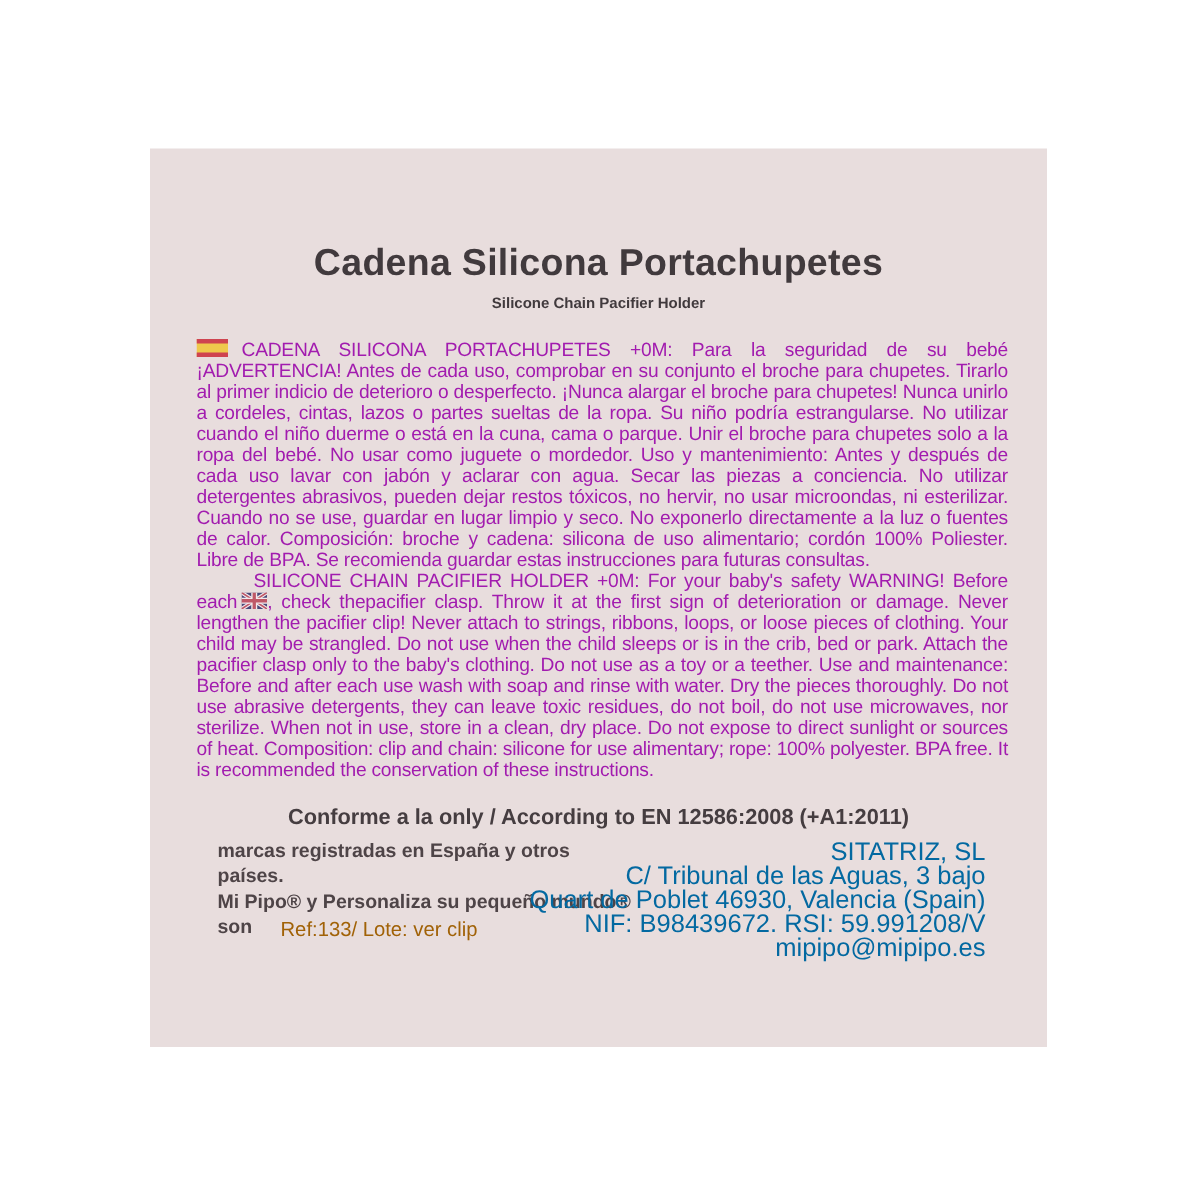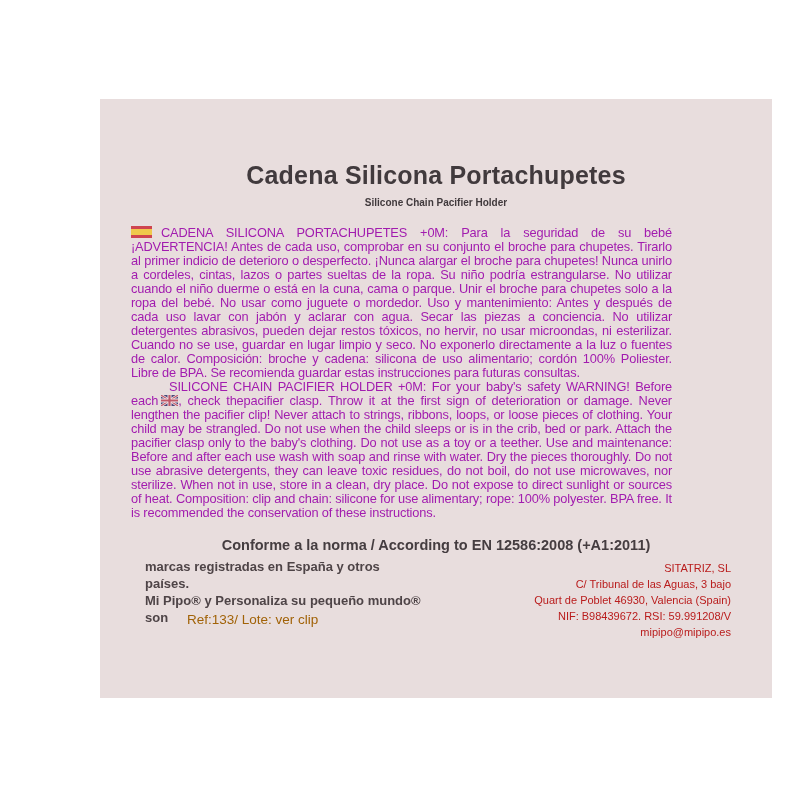--- a/index.html
+++ b/index.html
@@ -14,21 +14,21 @@
     position: relative;
     width: 800px;
     height: 800px;
     background: #ffffff;
     overflow: hidden;
   }
   .card {
     position: absolute;
     left: 100px;
     top: 99px;
-    width: 672px;
+    width: 598px;
     height: 599px;
     background: #e8dddd;
   }
   .title {
     position: absolute;
     top: 62px;
     left: 0;
     width: 100%;
     margin: 0;
     text-align: center;
@@ -97,23 +97,23 @@
     font-size: 13px;
     line-height: 17px;
     color: #4e4447;
   }
   .company {
     position: absolute;
     top: 461px;
     right: 41px;
     width: 320px;
     text-align: right;
-    font-size: 11px;
+    font-size: 17px;
     line-height: 16px;
-    color: #b91c1c;
+    color: #0369a1;
   }
   .ref {
     position: absolute;
     top: 513px;
     left: 87px;
     font-size: 13.5px;
     color: #a16207;
   }
 </style>
 </head>
@@ -134,21 +134,21 @@
 
       <p class="en"><span>SILICONE CHAIN PACIFIER HOLDER +0M: For your baby's safety WARNING! Before each</span><svg class="flag flag-uk" width="17" height="11" viewBox="0 0 17 11">
             <rect x="0" y="0" width="17" height="11" fill="#4a4878"></rect>
             <path d="M0,0 L17,11 M17,0 L0,11" stroke="#f2e9ec" stroke-width="2.6"></path>
             <path d="M0,0 L17,11 M17,0 L0,11" stroke="#bf5868" stroke-width="1.1"></path>
             <path d="M8.5,0 V11 M0,5.5 H17" stroke="#f2e9ec" stroke-width="4"></path>
             <path d="M8.5,0 V11 M0,5.5 H17" stroke="#bf5868" stroke-width="2.2"></path>
           </svg><span>, check thepacifier clasp. Throw it at the first sign of deterioration or damage. Never lengthen the pacifier clip! Never attach to strings, ribbons, loops, or loose pieces of clothing. Your child may be strangled. Do not use when the child sleeps or is in the crib, bed or park. Attach the pacifier clasp only to the baby's clothing. Do not use as a toy or a teether. Use and maintenance: Before and after each use wash with soap and rinse with water. Dry the pieces thoroughly. Do not use abrasive detergents, they can leave toxic residues, do not boil, do not use microwaves, nor sterilize. When not in use, store in a clean, dry place. Do not expose to direct sunlight or sources of heat. Composition: clip and chain: silicone for use alimentary; rope: 100% polyester. BPA free. It is recommended the conservation of these instructions.</span></p>
     </div>
 
-    <div class="compliance">Conforme a la norma / According to EN 12586:2008 (+A1:2011)</div>
+    <div class="compliance">Conforme a la only / According to EN 12586:2008 (+A1:2011)</div>
 
     <div class="trademark">
       <div>marcas registradas en España y otros países.</div>
       <div>Mi Pipo® y Personaliza su pequeño mundo® son</div>
     </div>
 
     <div class="company">
       <div>SITATRIZ, SL</div>
       <div>C/ Tribunal de las Aguas, 3 bajo</div>
       <div>Quart de Poblet 46930, Valencia (Spain)</div>

